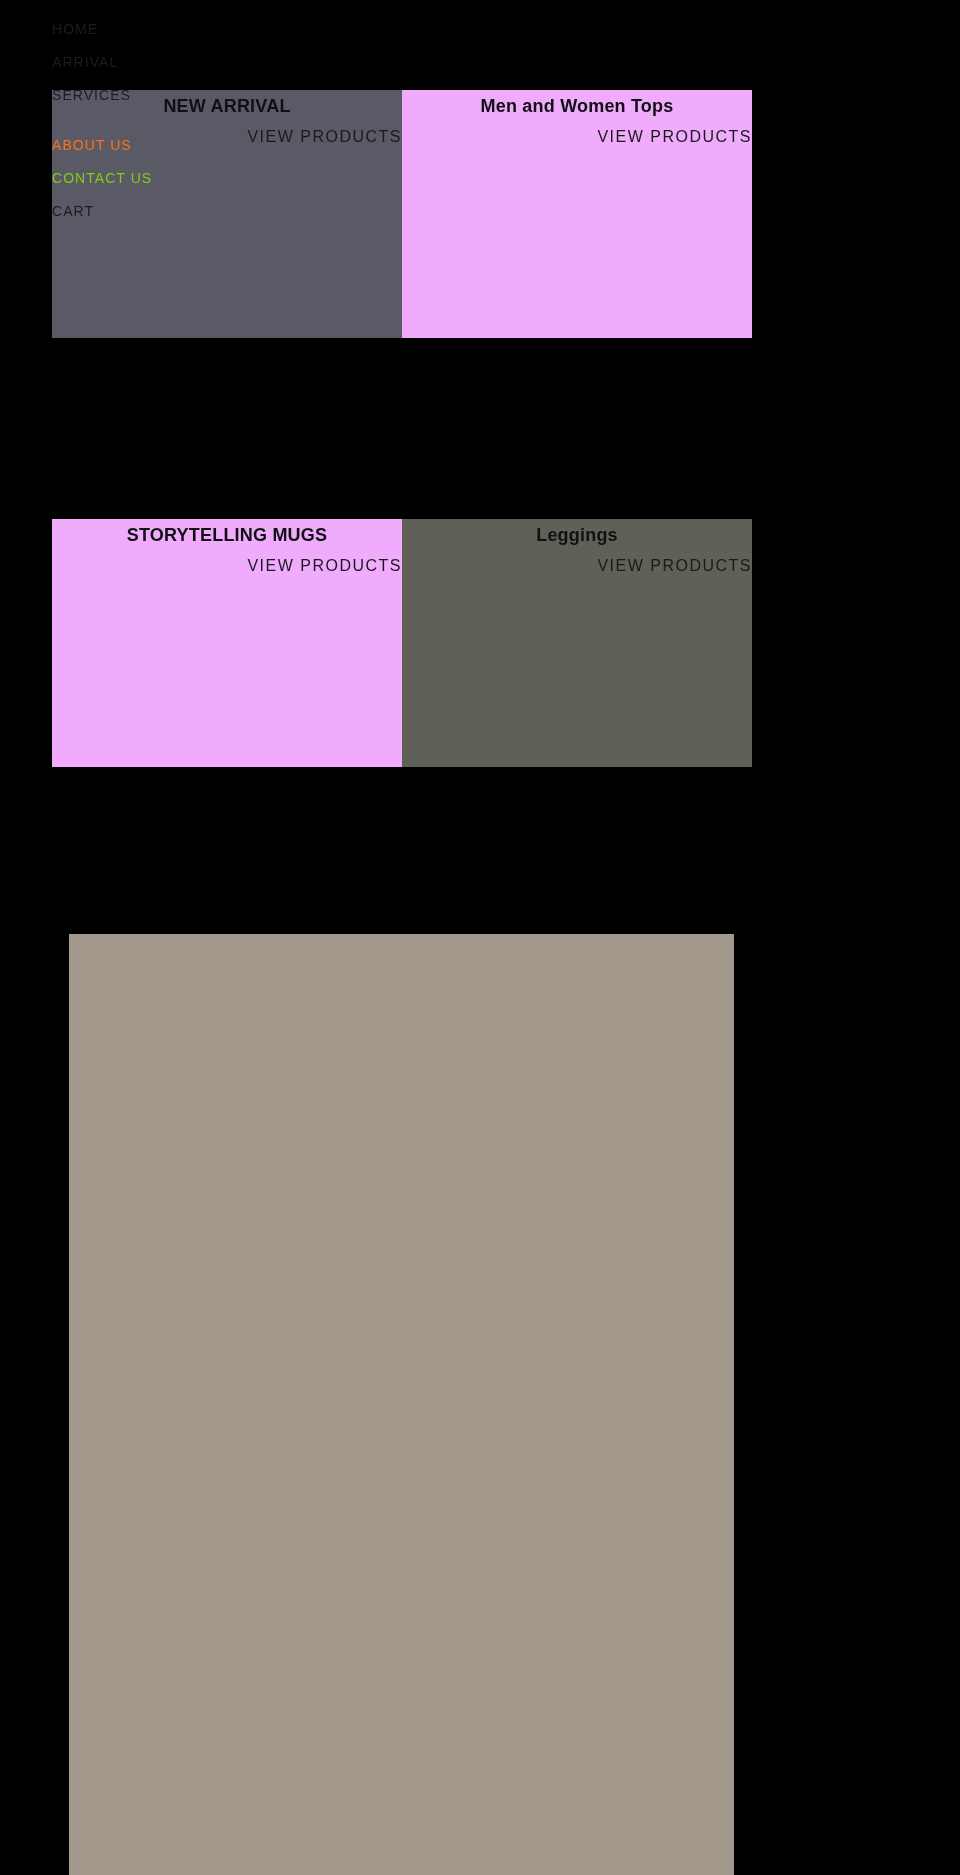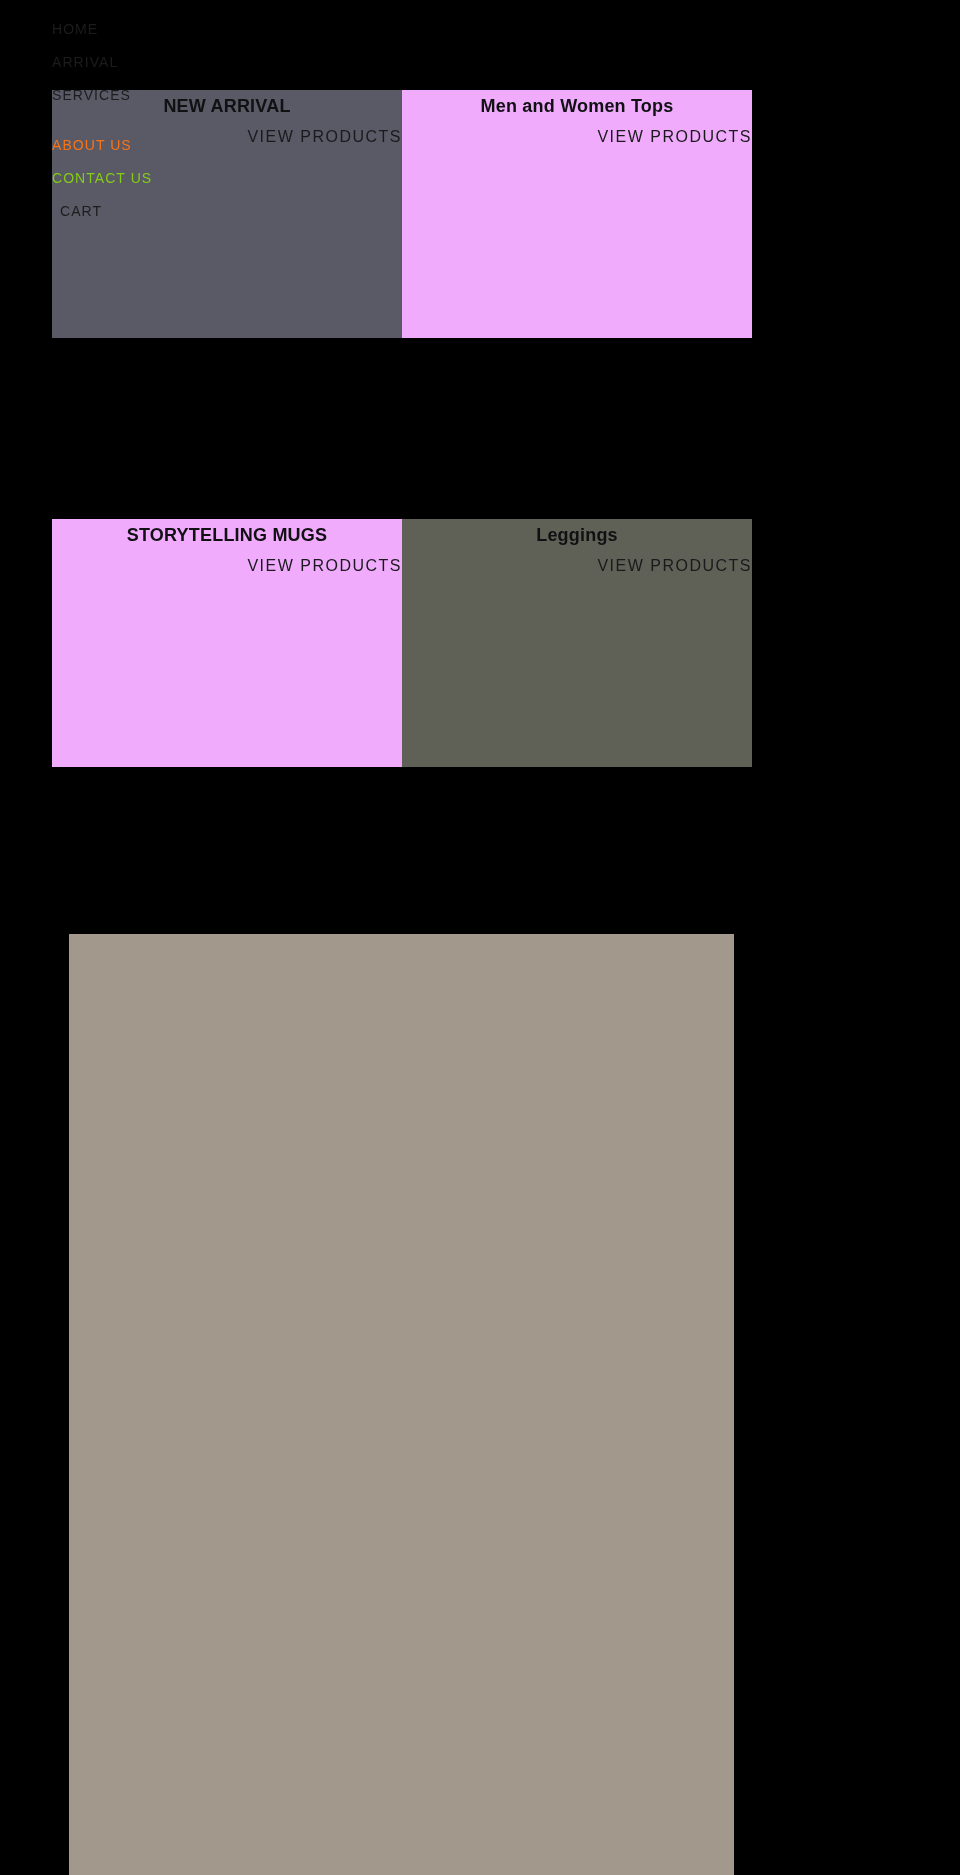--- a/index.html
+++ b/index.html
@@ -27,21 +27,21 @@
     color:#1c1c1e;
     padding:0;
     margin-bottom:19px;
     white-space:nowrap;
     text-decoration:none;
     cursor:pointer;
     font-weight:400;
   }
   .nav-item.on-dark { color:#222225; }
   .nav-item.on-panel { color:#1d1d20; }
-  .nav-item:last-child { margin-bottom:0;padding-left:8px; }
+  .nav-item:last-child { margin-bottom:0; }
 
   
   .row {
     position:absolute;
     left:52px;
     width:700px;
     height:248px;
     display:flex;
   }
   #row-top    { top:90px; }

